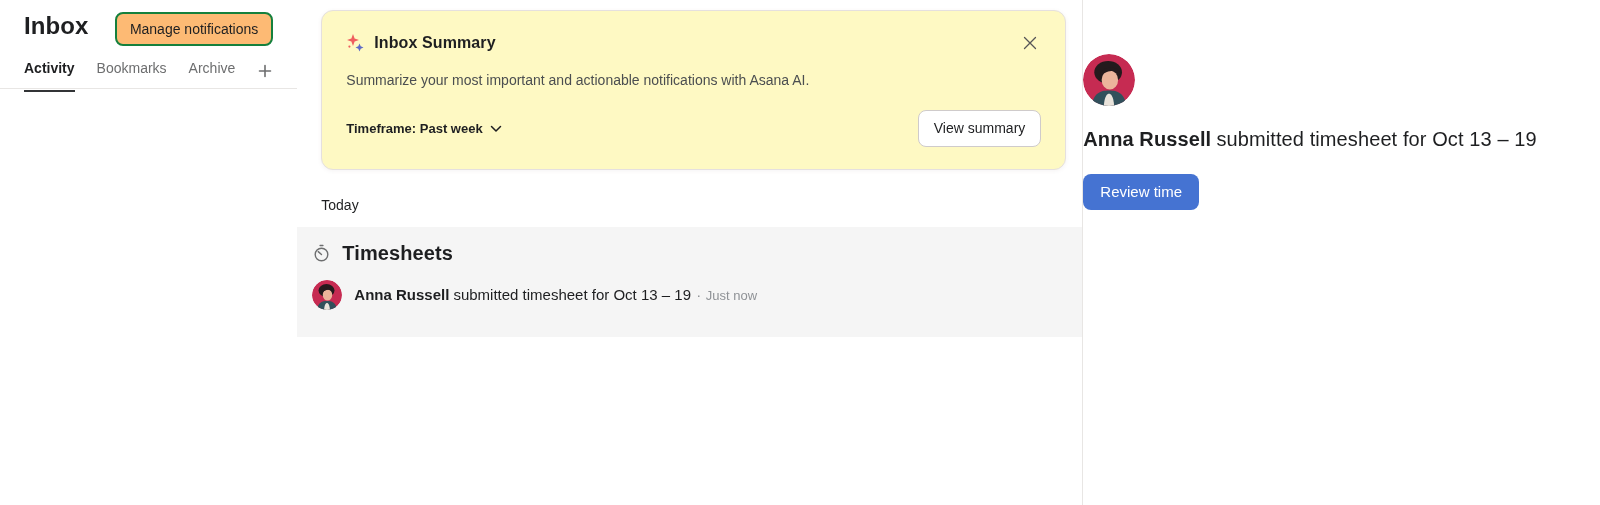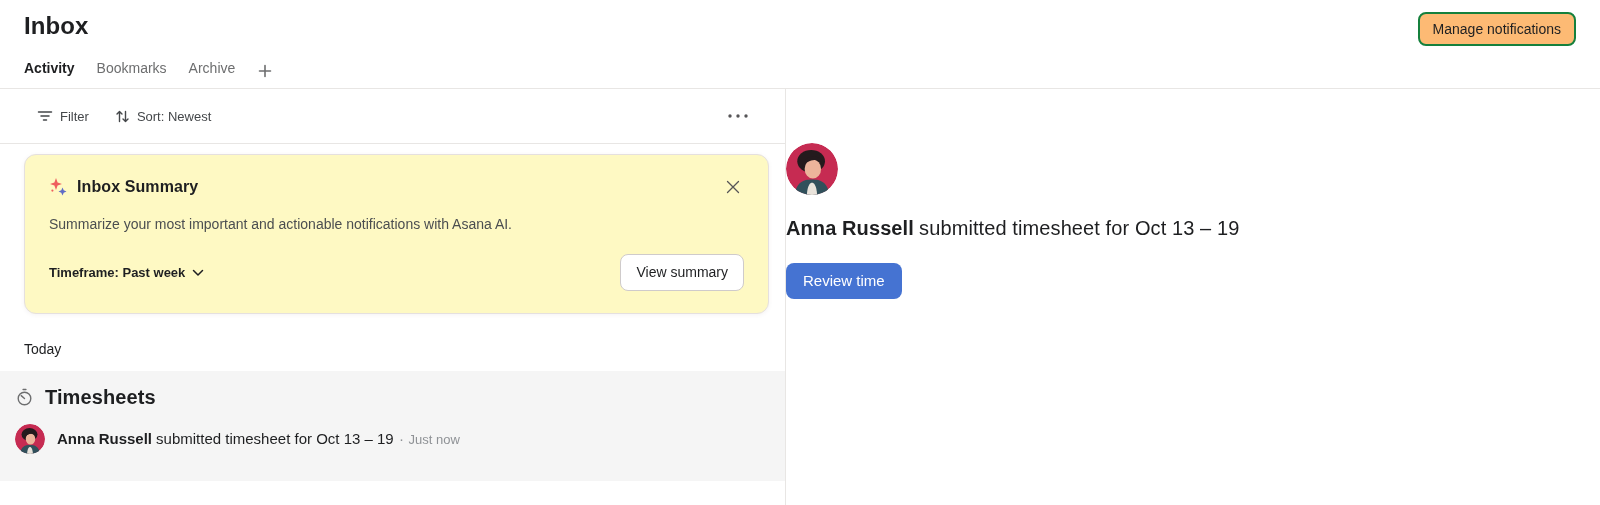--- a/index.html
+++ b/index.html
@@ -13,21 +13,21 @@
     --group-bg:#f5f5f5;
   }
   *{box-sizing:border-box;margin:0;padding:0;}
   html,body{width:1600px;height:505px;overflow:hidden;}
   body{
     font-family:"Liberation Sans","DejaVu Sans",sans-serif;
     color:var(--text-primary);
     background:#fff;
     -webkit-font-smoothing:antialiased;
   }
-  .app{width:1600px;height:505px;display:flex;flex-direction:column;}
+  .app{width:1600px;height:505px;display:flex;}
 
   
   .top{height:89px;padding:12px 24px 0 24px;border-bottom:1px solid var(--border);flex:0 0 auto;}
   .title-row{display:flex;align-items:flex-start;justify-content:space-between;}
   .page-title{font-size:24px;font-weight:600;line-height:28px;letter-spacing:.1px;}
   .btn-outline{
     background:#fdba74;border:2px solid #15803d;border-radius:8px;
     font-family:inherit;font-size:14px;color:var(--text-primary);
     padding:7px 13px;line-height:16px;cursor:pointer;
   }
@@ -123,42 +123,20 @@
           <path d="M8 2.5 V13.5 M2.5 8 H13.5" stroke="#6d6e6f" stroke-width="1.6" stroke-linecap="round" fill="none"></path>
         </svg>
       </div>
     </nav>
   </header>
 
   <main class="split">
 
     <section class="left">
 
-      <div class="toolbar">
-        <button class="tool">
-          <svg class="icon" width="16" height="16" viewBox="0 0 16 16">
-            <path d="M1.5 4 H14.5 M4 8 H12 M6.5 12 H9.5" stroke="#44474a" stroke-width="1.5" stroke-linecap="round" fill="none"></path>
-          </svg>
-          <span>Filter</span>
-        </button>
-        <button class="tool">
-          <svg class="icon" width="15" height="15" viewBox="0 0 15 15">
-            <path d="M4.5 12.5 V2.5 M2 5 L4.5 2.5 L7 5" stroke="#44474a" stroke-width="1.4" stroke-linecap="round" stroke-linejoin="round" fill="none"></path>
-            <path d="M10.5 2.5 V12.5 M8 10 L10.5 12.5 L13 10" stroke="#44474a" stroke-width="1.4" stroke-linecap="round" stroke-linejoin="round" fill="none"></path>
-          </svg>
-          <span>Sort: Newest</span>
-        </button>
-        <button class="more-btn">
-          <svg class="icon" width="22" height="6" viewBox="0 0 22 6">
-            <circle cx="3" cy="3" r="1.7" fill="#565557"></circle>
-            <circle cx="11" cy="3" r="1.7" fill="#565557"></circle>
-            <circle cx="19" cy="3" r="1.7" fill="#565557"></circle>
-          </svg>
-        </button>
-      </div>
 
       <div class="summary-card">
         <div class="card-head">
           <svg class="icon" width="19" height="20" viewBox="0 0 19 20">
             <path d="M7 1 L8.6 5.4 L13 7 L8.6 8.6 L7 13 L5.4 8.6 L1 7 L5.4 5.4 Z" fill="#ef5e5e"></path>
             <path d="M13.5 10.5 L14.7 13.3 L17.5 14.5 L14.7 15.7 L13.5 18.5 L12.3 15.7 L9.5 14.5 L12.3 13.3 Z" fill="#5f6bc6"></path>
             <circle cx="3.4" cy="13.6" r="1.1" fill="#ef5e5e"></circle>
           </svg>
           <h2 class="card-title">Inbox Summary</h2>
           <button class="card-close">

